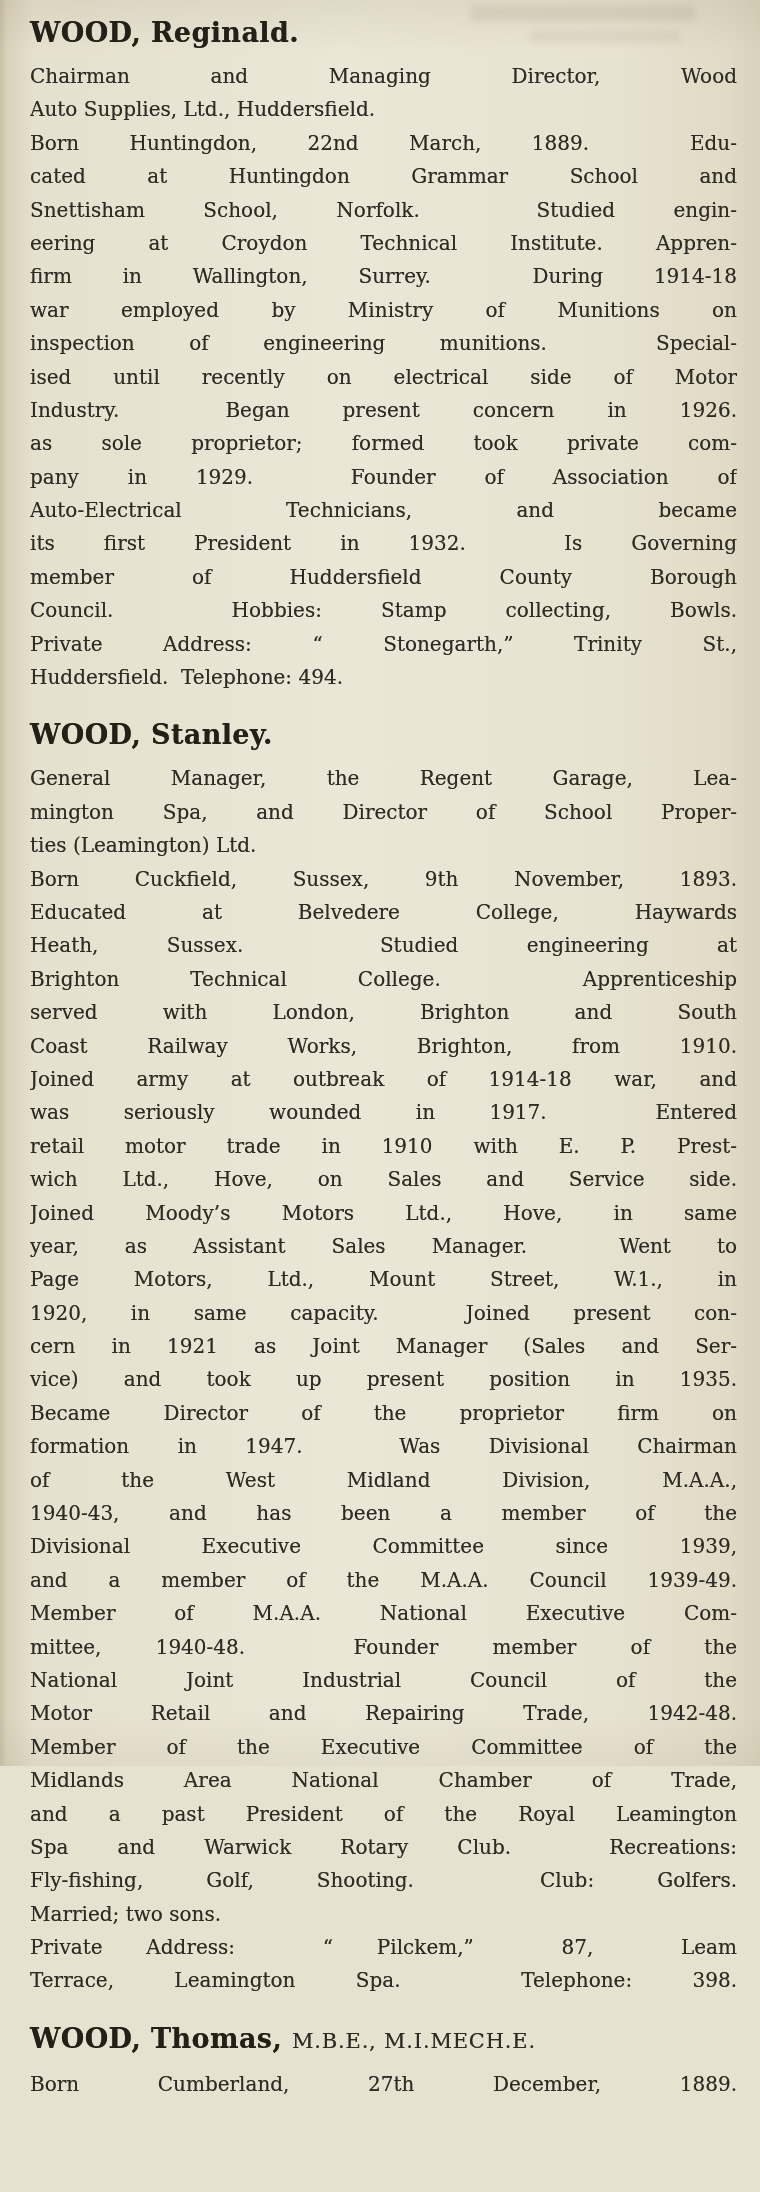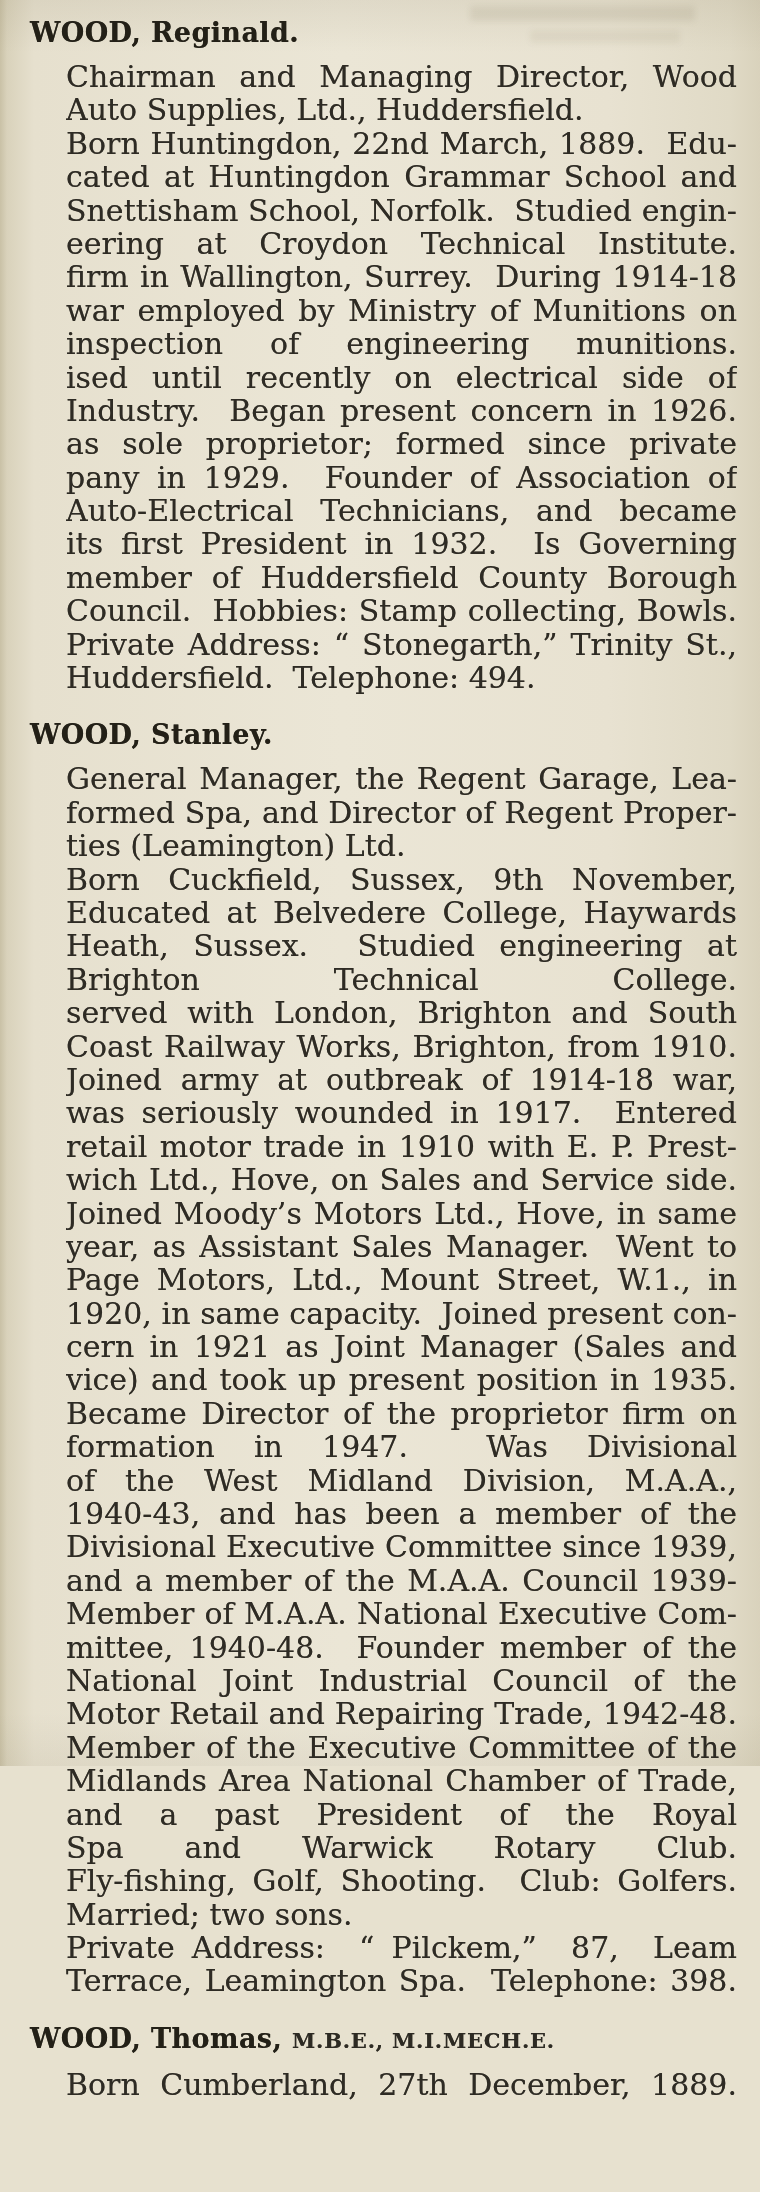--- a/index.html
+++ b/index.html
@@ -42,38 +42,37 @@
     margin: 0 0 8px 0;
     font-size: 27px;
     line-height: 38px;
     font-weight: 700;
     letter-spacing: 0.4px;
     color: #232017;
     text-shadow: 0 0 0.6px rgba(35, 32, 23, 0.65);
     white-space: pre-wrap;
   }
   .entry-honours {
-    font-weight: 700;
+    font-weight: 400;
     font-size: 21px;
     letter-spacing: 0.8px;
     color: #2d2a23;
   }
 
   .paragraph { margin: 0; }
 
   .line {
     height: 33.4px;
     line-height: 33.4px;
-    font-size: 30px;
+    font-size: 20px;
     white-space: pre-wrap;
     text-align: justify;
     color: #2e2b24;
     text-shadow: 0 0 0.55px rgba(46, 43, 36, 0.6);
     overflow: hidden;
-    margin-left: 36px;
   }
   .line.just { text-align-last: justify; }
   .line .ital { }
 </style>
 </head>
 <body>
 
 <div class="page">
   <div class="ghost g1"></div>
   <div class="ghost g2"></div>
@@ -87,35 +86,35 @@
         <div class="paragraph">
           <div class="line just"><span class="norm">Born Huntingdon, 22nd March, 1889.  Edu-</span></div>
           <div class="line just"><span class="norm">cated at Huntingdon Grammar School and</span></div>
           <div class="line just"><span class="norm">Snettisham School, Norfolk.  Studied engin-</span></div>
           <div class="line just"><span class="norm">eering at Croydon Technical Institute. Appren-</span></div>
           <div class="line just"><span class="norm">firm in Wallington, Surrey.  During 1914-18</span></div>
           <div class="line just"><span class="norm">war employed by Ministry of Munitions on</span></div>
           <div class="line just"><span class="norm">inspection of engineering munitions.  Special-</span></div>
           <div class="line just"><span class="norm">ised until recently on electrical side of Motor</span></div>
           <div class="line just"><span class="norm">Industry.  Began present concern in 1926.</span></div>
-          <div class="line just"><span class="norm">as sole proprietor; formed since private com-</span></div>
+          <div class="line just"><span class="norm">as sole proprietor; formed took private com-</span></div>
           <div class="line just"><span class="norm">pany in 1929.  Founder of Association of</span></div>
           <div class="line just"><span class="norm">Auto-Electrical Technicians, and became</span></div>
           <div class="line just"><span class="norm">its first President in 1932.  Is Governing</span></div>
           <div class="line just"><span class="norm">member of Huddersfield County Borough</span></div>
           <div class="line just"><span class="norm">Council.  Hobbies: Stamp collecting, Bowls.</span></div>
           <div class="line just"><span class="ital">Private Address:</span><span class="norm"> “ Stonegarth,” Trinity St.,</span></div>
           <div class="line"><span class="norm">Huddersfield.  </span><span class="ital">Telephone:</span><span class="norm"> 494.</span></div>
         </div>
       </article>
       <article class="entry">
         <h2 class="entry-heading"><span>WOOD, Stanley.</span></h2>
         <div class="paragraph">
           <div class="line just"><span class="norm">General Manager, the Regent Garage, Lea-</span></div>
-          <div class="line just"><span class="norm">formed Spa, and Director of Regent Proper-</span></div>
+          <div class="line just"><span class="norm">mington Spa, and Director of School Proper-</span></div>
           <div class="line"><span class="norm">ties (Leamington) Ltd.</span></div>
         </div>
         <div class="paragraph">
           <div class="line just"><span class="norm">Born Cuckfield, Sussex, 9th November, 1893.</span></div>
           <div class="line just"><span class="norm">Educated at Belvedere College, Haywards</span></div>
           <div class="line just"><span class="norm">Heath, Sussex.  Studied engineering at</span></div>
           <div class="line just"><span class="norm">Brighton Technical College.  Apprenticeship</span></div>
           <div class="line just"><span class="norm">served with London, Brighton and South</span></div>
           <div class="line just"><span class="norm">Coast Railway Works, Brighton, from 1910.</span></div>
           <div class="line just"><span class="norm">Joined army at outbreak of 1914-18 war, and</span></div>

